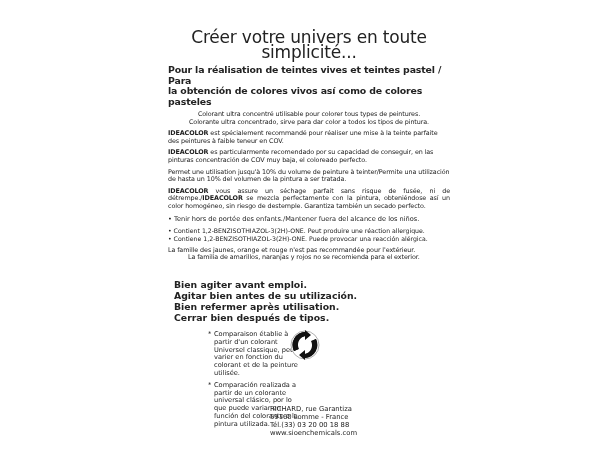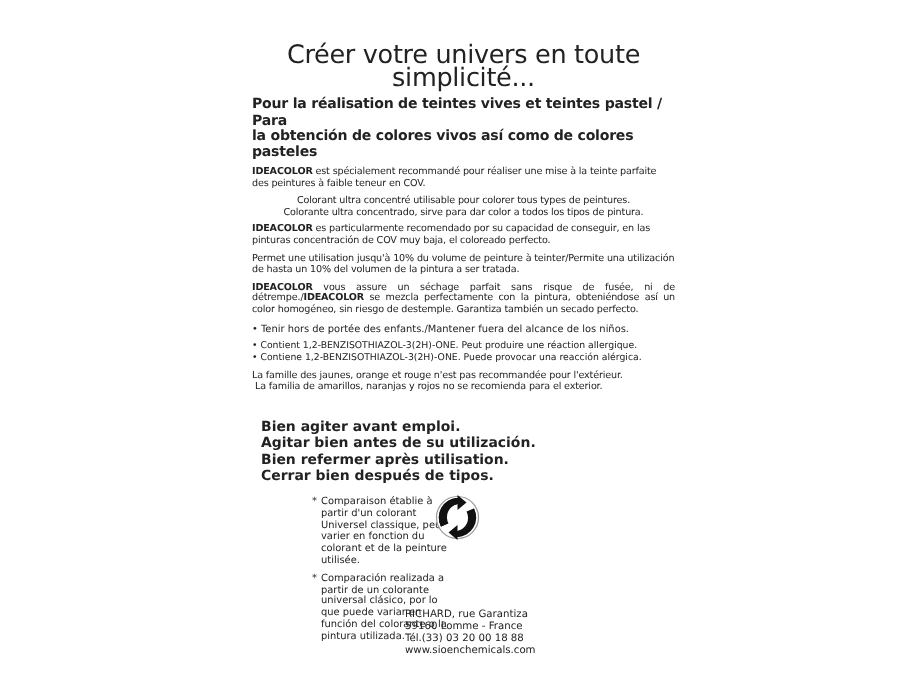--- a/index.html
+++ b/index.html
@@ -24,38 +24,38 @@
 </style>
 </head>
 <body>
 
 <div class="label">
   <div class="t1">Créer votre univers en toute simplicité...</div>
   <div class="sub">
     <div>Pour la réalisation de teintes vives et teintes pastel / Para</div>
     <div>la obtención de colores vivos así como de colores pasteles</div>
   </div>
-  <div class="p"><b>IDEACOLOR</b><span> est spécialement recommandé pour réaliser une mise à la teinte parfaite des peintures à faible teneur en COV.</span></div>
   <div class="p c">
     <div>Colorant ultra concentré utilisable pour colorer tous types de peintures.</div>
     <div>Colorante ultra concentrado, sirve para dar color a todos los tipos de pintura.</div>
   </div>
+  <div class="p"><b>IDEACOLOR</b><span> est spécialement recommandé pour réaliser une mise à la teinte parfaite des peintures à faible teneur en COV.</span></div>
   <div class="p"><b>IDEACOLOR</b><span> es particularmente recomendado por su capacidad de conseguir, en las pinturas concentración de COV muy baja, el coloreado perfecto.</span></div>
   <div class="p">Permet une utilisation jusqu'à 10% du volume de peinture à teinter/Permite una utilización de hasta un 10% del volumen de la pintura a ser tratada.</div>
   <div class="p j"><b>IDEACOLOR</b><span> vous assure un séchage parfait sans risque de fusée, ni de détrempe./</span><b>IDEACOLOR</b><span> se mezcla perfectamente con la pintura, obteniéndose así un color homogéneo, sin riesgo de destemple. Garantiza también un secado perfecto.</span></div>
   <div class="bul">
     <div>• Tenir hors de portée des enfants./Mantener fuera del alcance de los niños.</div>
   </div>
   <div class="bul" style="font-size:6.2px;">
     <div>• Contient 1,2-BENZISOTHIAZOL-3(2H)-ONE. Peut produire une réaction allergique.</div>
     <div>• Contiene 1,2-BENZISOTHIAZOL-3(2H)-ONE. Puede provocar una reacción alérgica.</div>
   </div>
   <div class="p">
     <div>La famille des jaunes, orange et rouge n'est pas recommandée pour l'extérieur.</div>
-    <div style="padding-left:2px;">La familia de amarillos, naranjas y rojos no se recomienda para el exterior.</div>
+    <div style="padding-left:2px;margin-left:18px;">La familia de amarillos, naranjas y rojos no se recomienda para el exterior.</div>
   </div>
 </div>
 
 <div class="bold-block">
   <div>Bien agiter avant emploi.</div>
   <div>Agitar bien antes de su utilización.</div>
   <div>Bien refermer après utilisation.</div>
   <div>Cerrar bien después de tipos.</div>
 </div>
 

